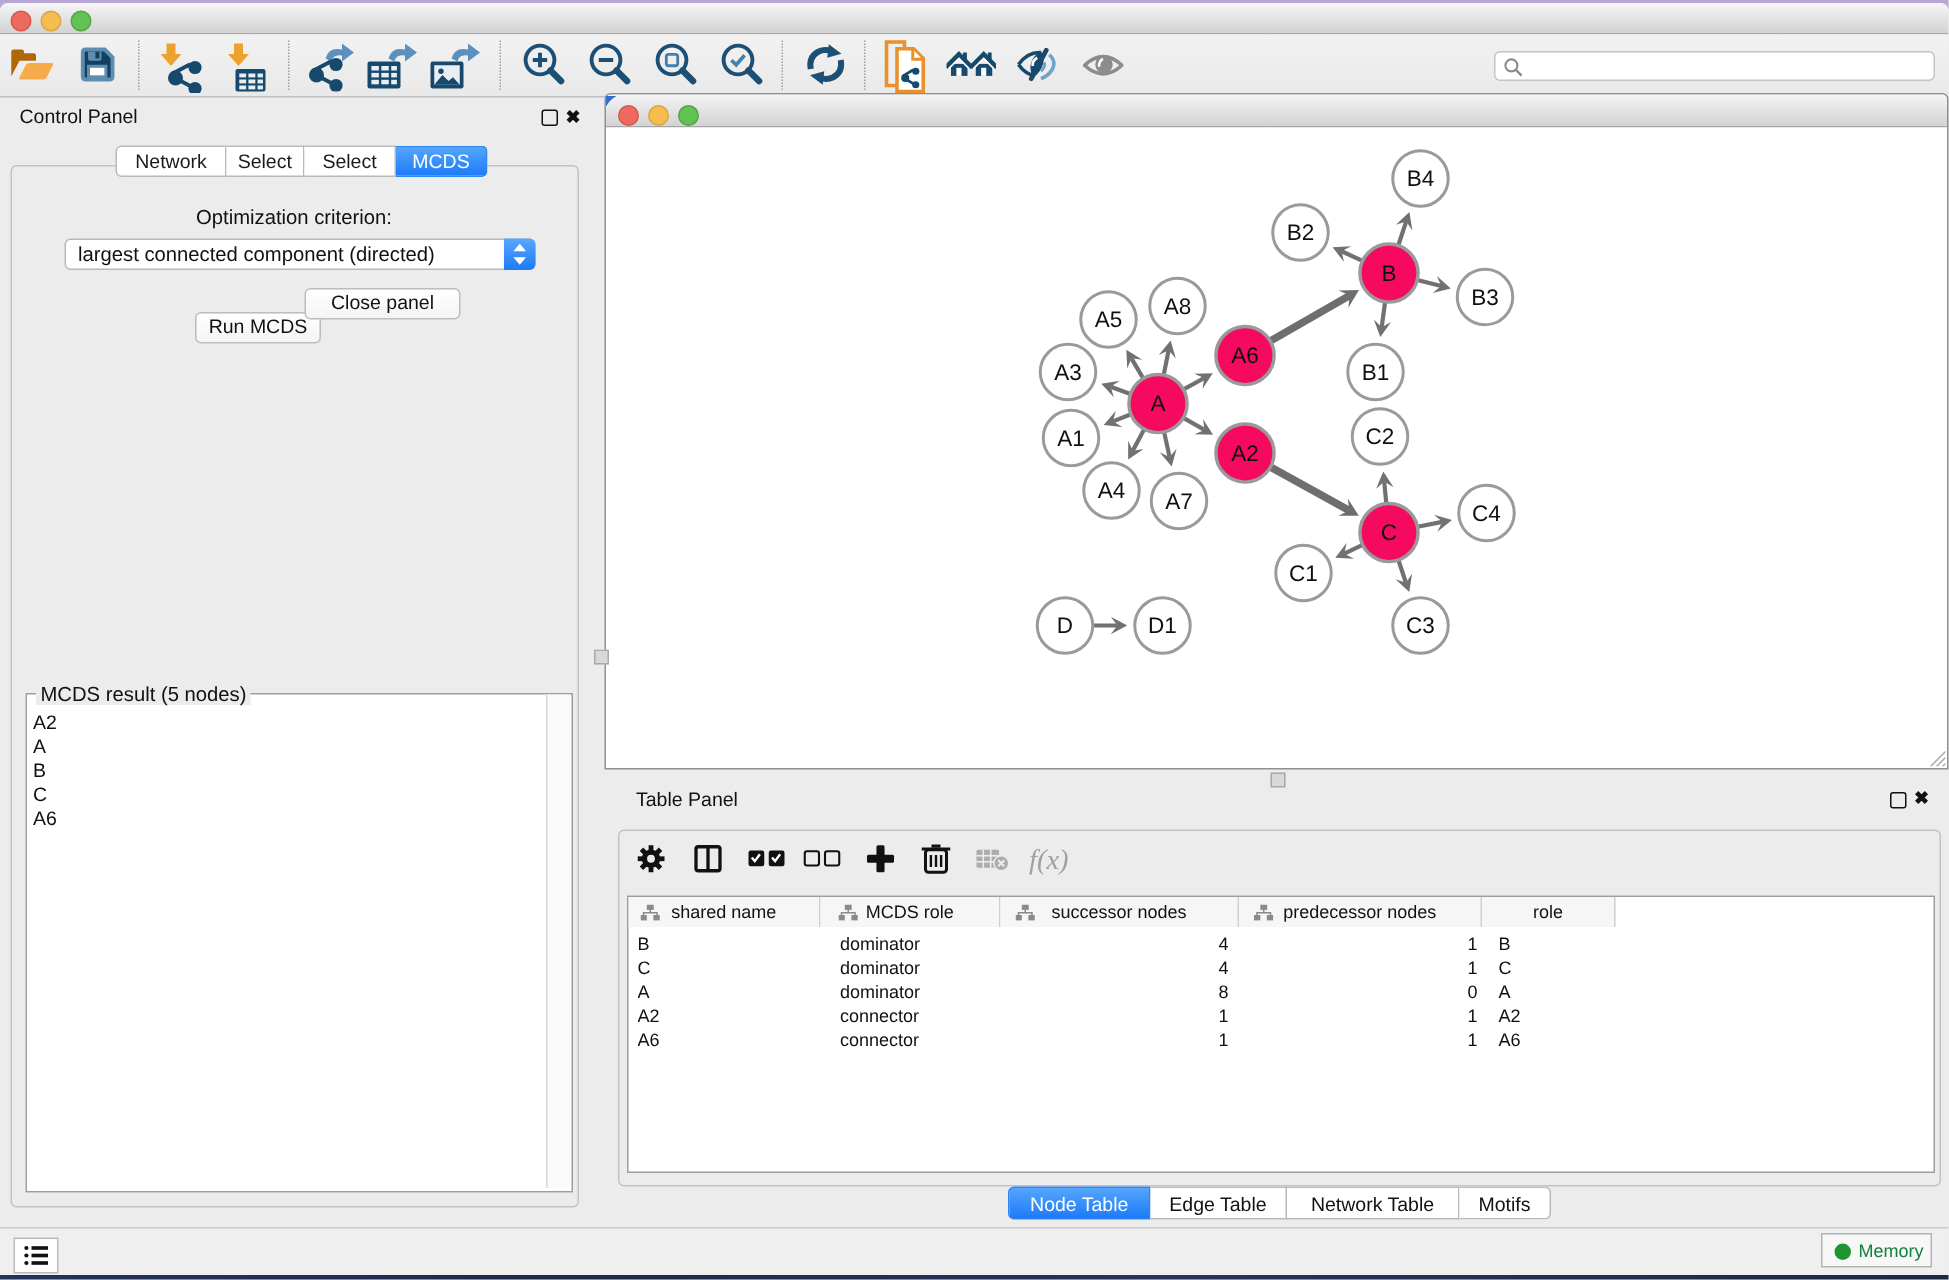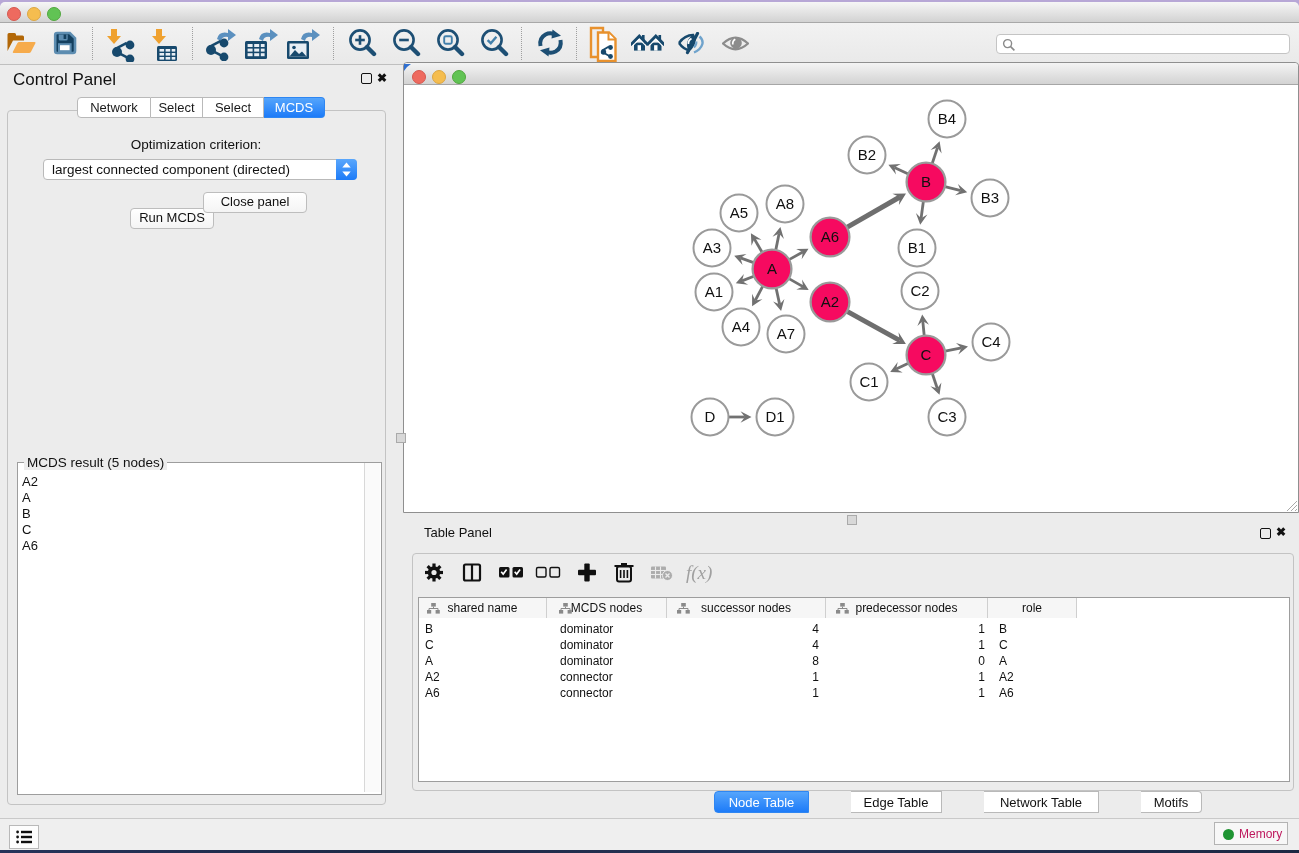--- a/index.html
+++ b/index.html
@@ -14,21 +14,21 @@
 #titlebar .title{position:absolute;left:0;right:0;top:3px;text-align:center;
   font-size:13px;color:#3c3c3c;}
 .tl{position:absolute;top:5px;width:12px;height:12px;border-radius:50%;}
 #toolbar{left:0;top:23px;width:1299px;height:41px;
   background:linear-gradient(#f2f2f2,#e9e9e9);border-bottom:1px solid #bfbfbf;}
 .tsep{position:absolute;top:4px;height:33px;width:0;
   border-left:1px dotted #9f9f9f;}
 #searchbox{position:absolute;left:996px;top:11px;width:292px;height:18px;
   background:#fff;border:1px solid #c4c4c4;border-radius:4px;}
 
-#cp-title{left:13px;top:70px;font-size:17px;color:#111;}
+#cp-title{left:13px;top:70px;font-size:13px;color:#111;}
 .winbtn-sq{width:9px;height:9px;border:1.6px solid #111;border-radius:2px;}
 .winbtn-x{font-size:12px;font-weight:bold;color:#111;}
 #cp-body{left:7px;top:110px;width:377px;height:693px;background:#ececec;
   border:1px solid #c3c3c3;border-radius:4px;}
 #cp-tabs{left:77px;top:97px;height:19px;display:flex;
   font-size:13px;color:#1a1a1a;}
 .cptab{background:#fff;border:1px solid #b9b9b9;border-left:none;
   display:flex;align-items:center;justify-content:center;height:19px;}
 .cptab.first{border-left:1px solid #b9b9b9;border-radius:4px 0 0 4px;}
 .cptab.sel{background:linear-gradient(#55a5fc,#1d7bf8);color:#fff;
@@ -64,21 +64,21 @@
   border:1px solid #c3c3c3;border-radius:4px;}
 #tp-table{left:418px;top:597px;width:872px;height:185px;background:#fff;
   border:1px solid #9d9d9d;box-sizing:border-box;}
 .th{position:absolute;top:0;height:20px;background:#f6f6f6;
   border-right:1px solid #cfcfcf;box-sizing:border-box;
   font-size:12px;color:#111;text-align:center;line-height:20px;}
 .trow{position:absolute;font-size:12px;color:#111;height:16px;line-height:16px;}
 
 #bot-tabs{left:672px;top:791px;height:20px;display:flex;font-size:13px;color:#111;}
 .btab{background:#fff;border:1px solid #b9b9b9;border-left:none;
-  display:flex;align-items:center;justify-content:center;height:20px;margin-left:42px;}
+  display:flex;align-items:center;justify-content:center;height:20px;}
 .btab.sel{background:linear-gradient(#55a5fc,#1d7bf8);color:#fff;
   border-color:#2e86f2;border-radius:4px 0 0 4px;border-left:1px solid #2e86f2;}
 .btab.last{border-radius:0 4px 4px 0;}
 
 #statusbar{left:0;top:818px;width:1299px;height:31px;background:#efefef;
   border-top:1px solid #c9c9c9;}
 #listbtn{left:9px;top:825px;width:28px;height:22px;background:#fdfdfd;
   border:1px solid #b9b9b9;}
 #membtn{left:1214px;top:822px;width:74px;height:23px;background:#f7f7f7;
   border:1px solid #b3b3b3;box-sizing:border-box;}
@@ -458,21 +458,21 @@
     <circle cx="6.5" cy="3" r="5" fill="#a9a9a9" stroke="#ececec" stroke-width="1"></circle>
     <path d="M4.5 1 L8.5 5 M8.5 1 L4.5 5" stroke="#ececec" stroke-width="1.4"></path>
   </g>
 
   <text x="261" y="16" font-family="Liberation Serif, serif" font-style="italic" font-size="19" fill="#a0a0a0">f(x)</text>
 </svg>
 <div class="abs" id="tp-table"></div>
 
 <div class="abs" style="left:419px;top:598px;width:870px;height:184px;overflow:hidden;">
   <div class="th" style="left:0;width:128px;">shared name</div>
-  <div class="th" style="left:128px;width:120px;">MCDS nodes</div>
+  <div class="th" style="left:128px;width:120px;">MCDS role</div>
   <div class="th" style="left:248px;width:159px;">successor nodes</div>
   <div class="th" style="left:407px;width:162px;">predecessor nodes</div>
   <div class="th" style="left:569px;width:89px;">role</div>
   <svg class="abs" style="left:8px;top:5px;" width="13" height="11" viewBox="0 0 13 11" id="hic1">
     <g fill="#8a8a8a">
         <rect x="4.2" y="0" width="4.6" height="3.6"></rect>
         <rect x="0" y="7" width="4.2" height="3.6"></rect>
         <rect x="8.6" y="7" width="4.2" height="3.6"></rect>
       </g>
     <g stroke="#8a8a8a" stroke-width="1">
@@ -552,15 +552,15 @@
         <circle cx="1.6" cy="7" r="1.4"></circle>
         <circle cx="1.6" cy="12" r="1.4"></circle>
       <rect x="5" y="0.8" width="11" height="2.4"></rect>
         <rect x="5" y="5.8" width="11" height="2.4"></rect>
         <rect x="5" y="10.8" width="11" height="2.4"></rect>
     </g>
   </svg>
 </div>
 <div class="abs" id="membtn">
   <div class="abs" style="left:8px;top:5.5px;width:11px;height:11px;border-radius:50%;background:#1e9432;"></div>
-  <div class="abs" style="left:24px;top:4px;font-size:12px;color:#be185d;">Memory</div>
+  <div class="abs" style="left:24px;top:4px;font-size:12px;color:#15803d;">Memory</div>
 </div>
 <div class="abs" id="desktop-bot"></div>
 
 </body></html>

